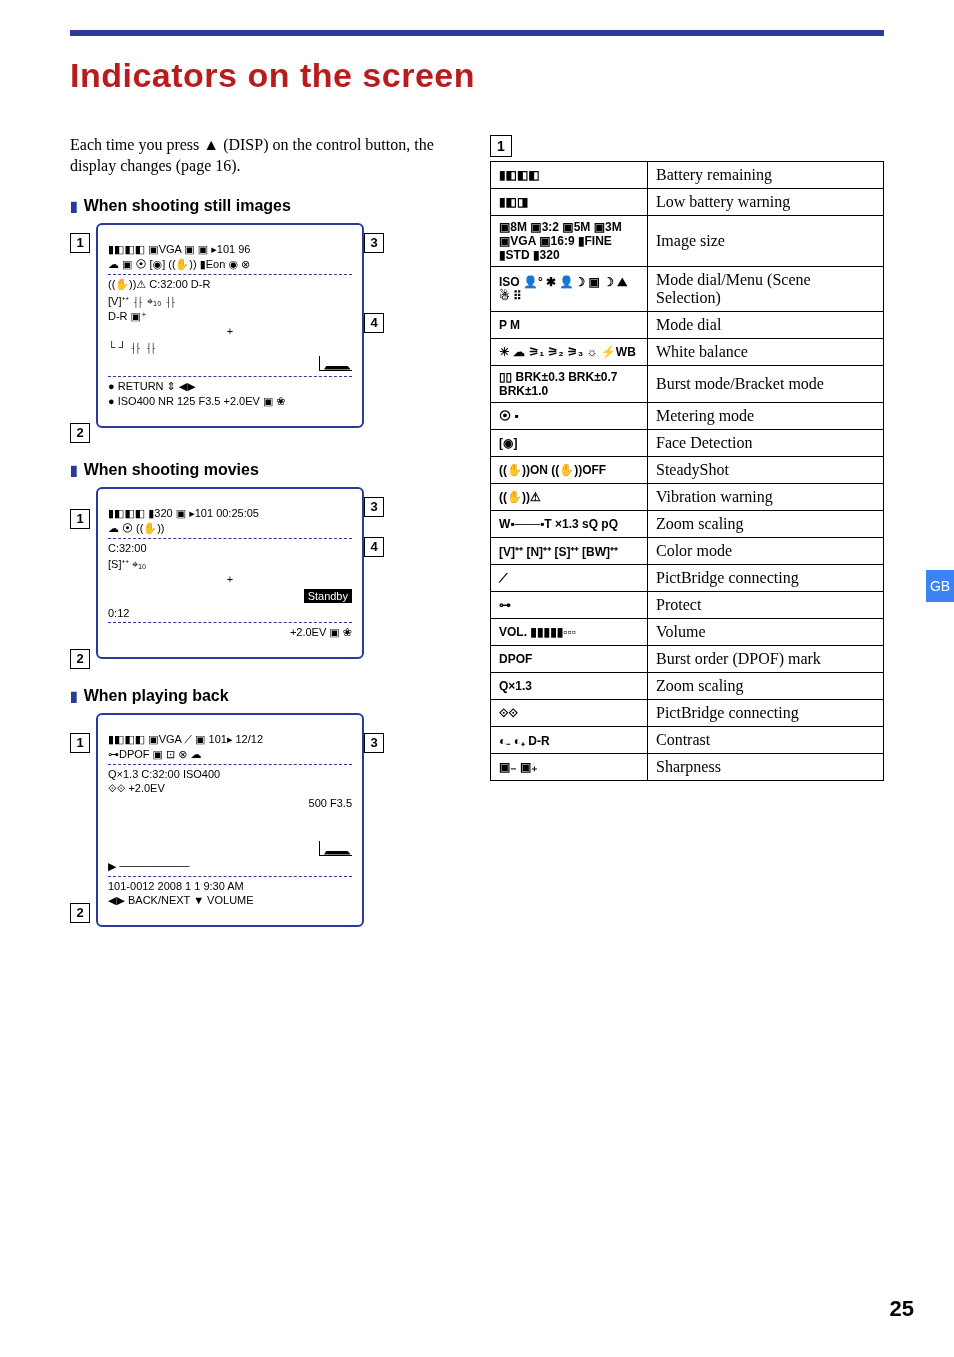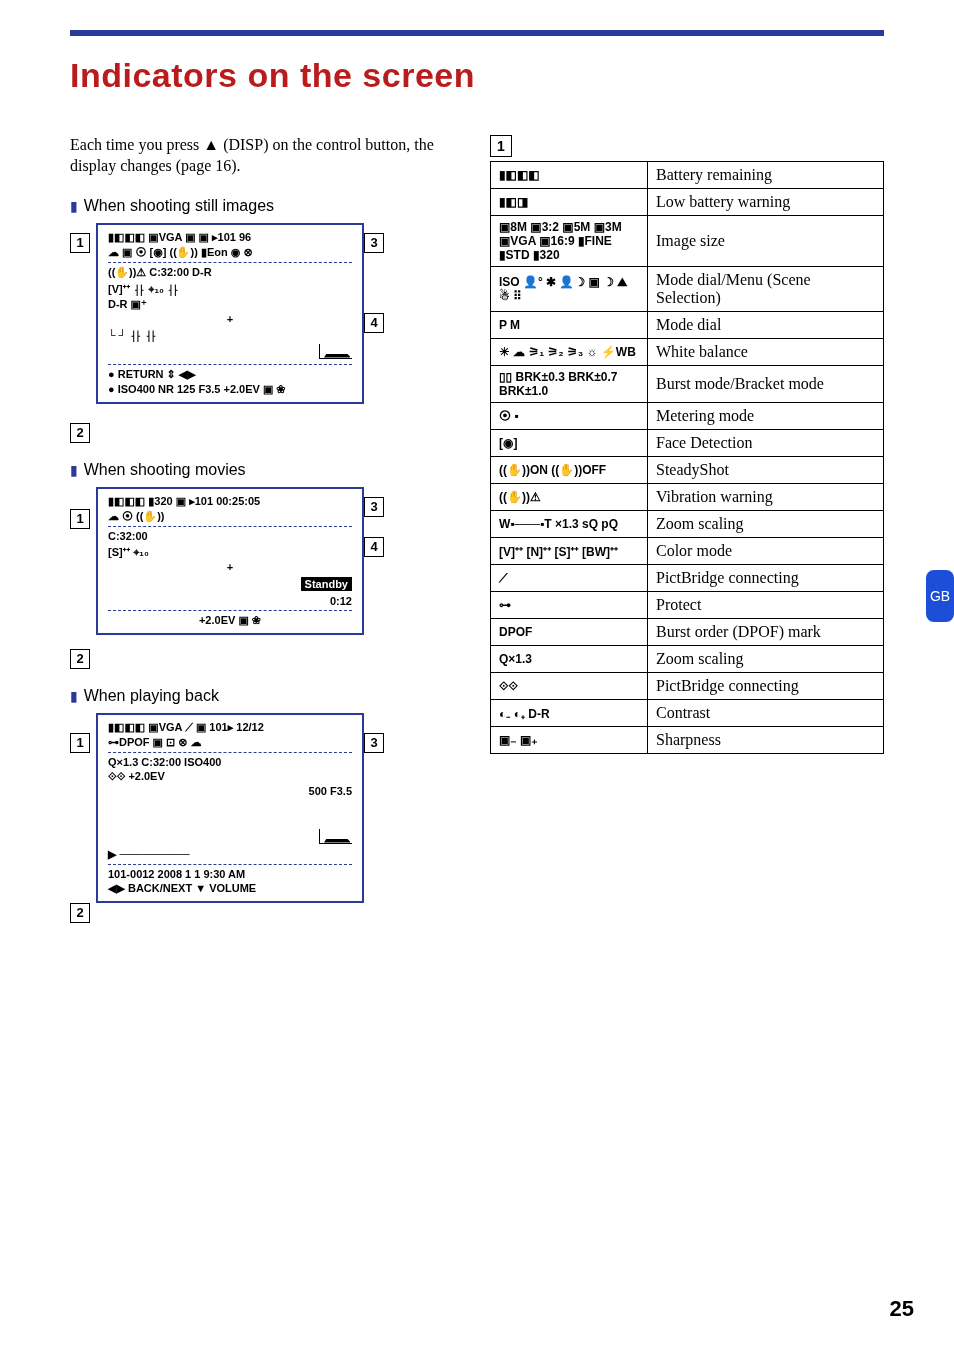--- a/index.html
+++ b/index.html
@@ -40,43 +40,43 @@
   }
   .col-right {
     flex: 1;
   }
   .intro p {
     margin: 0 0 20px 0;
     line-height: 1.3;
   }
   .sub-h {
     font-family: Arial, Helvetica, sans-serif;
-    font-weight: normal;
+    font-weight: bold;
     font-size: 16px;
     margin: 4px 0 8px 0;
   }
   .sub-h::before {
     content: "▮";
     color: #2a3a9a;
     margin-right: 6px;
     font-size: 14px;
   }
   .screen-diagram {
     width: 320px;
     height: auto;
     margin: 6px 0 18px 0;
   }
   .screen-box {
     border: 2px solid #2a3a9a;
-    border-radius: 0;
+    border-radius: 6px;
     background: #fff;
-    padding: 4px 10px;
+    padding: 16px 10px;
     font-family: Arial, Helvetica, sans-serif;
     font-size: 11px;
-    font-weight: bold;
+    font-weight: normal;
     color: #000;
     position: relative;
   }
   .screen-row { margin: 2px 0; white-space: nowrap; }
   .num-tag {
     display: inline-block;
     border: 1.5px solid #000;
     width: 18px;
     height: 18px;
     text-align: center;
@@ -126,29 +126,28 @@
     white-space: normal;
   }
   table.ind td.desc-cell { font-size: 16px; }
 
   
   .side-tab {
     position: absolute;
     right: 0;
     top: 570px;
     width: 28px;
-    height: 52px;
-    background: #1d4ed8;
+    height: 32px;
+    background: #3b82f6;
     color: #fff;
     font-family: Arial, Helvetica, sans-serif;
     font-size: 14px;
     display: flex;
     align-items: center;
     justify-content: center;
-    border-radius: 8px;
   }
   .page-num {
     position: absolute;
     right: 40px;
     bottom: 28px;
     font-family: Arial, Helvetica, sans-serif;
     font-weight: bold;
     font-size: 22px;
   }
   .sep-dash { border-top: 1px dashed #2a3a9a; margin: 3px 0; }
@@ -205,23 +204,23 @@
         </div>
         <div class="screen-box" style="flex:1">
           <div class="screen-row">▮◧◧◧     ▮320    ▣ ▸101   00:25:05</div>
           <div class="screen-row">☁    ⦿        ((✋))</div>
           <div class="sep-dash"></div>
           <div class="screen-row">                          C:32:00</div>
           <div class="screen-row">[S]⁺⁺           ⌖₁₀</div>
           <div class="screen-row" style="text-align:center">                  +</div>
           <div class="screen-row" style="text-align:right;background:#000;color:#fff;display:inline-block;float:right;padding:1px 4px">                              Standby</div>
           <div style="clear:both"></div>
-          <div class="screen-row" style="text-align:right">                                0:12</div>
-          <div class="sep-dash"></div>
-          <div class="screen-row" style="text-align:center">                     +2.0EV  ▣ ❀</div>
+          <div class="screen-row" style="">                                0:12</div>
+          <div class="sep-dash"></div>
+          <div class="screen-row" style="text-align:right">                     +2.0EV  ▣ ❀</div>
         </div>
         <div class="right-tags">
           <span class="num-tag rt3">3</span>
           <span class="num-tag rt4b">4</span>
         </div>
       </div>
 
       <div class="sub-h">When playing back</div>
       <div class="diagram-wrap screen-diagram">
         <div class="left-tags">
@@ -306,20 +305,24 @@
             </tr>
             <tr>
               <td class="icon-cell">⟋</td>
               <td class="desc-cell">PictBridge connecting</td>
             </tr>
             <tr>
               <td class="icon-cell">⊶</td>
               <td class="desc-cell">Protect</td>
             </tr>
             <tr>
+              <td class="icon-cell">VOL. ▮▮▮▮▮▫▫▫</td>
+              <td class="desc-cell">Volume</td>
+            </tr>
+            <tr>
               <td class="icon-cell">DPOF</td>
               <td class="desc-cell">Burst order (DPOF) mark</td>
             </tr>
             <tr>
               <td class="icon-cell">Q×1.3</td>
               <td class="desc-cell">Zoom scaling</td>
             </tr>
             <tr>
               <td class="icon-cell">⟐⟐</td>
               <td class="desc-cell">PictBridge connecting</td>

